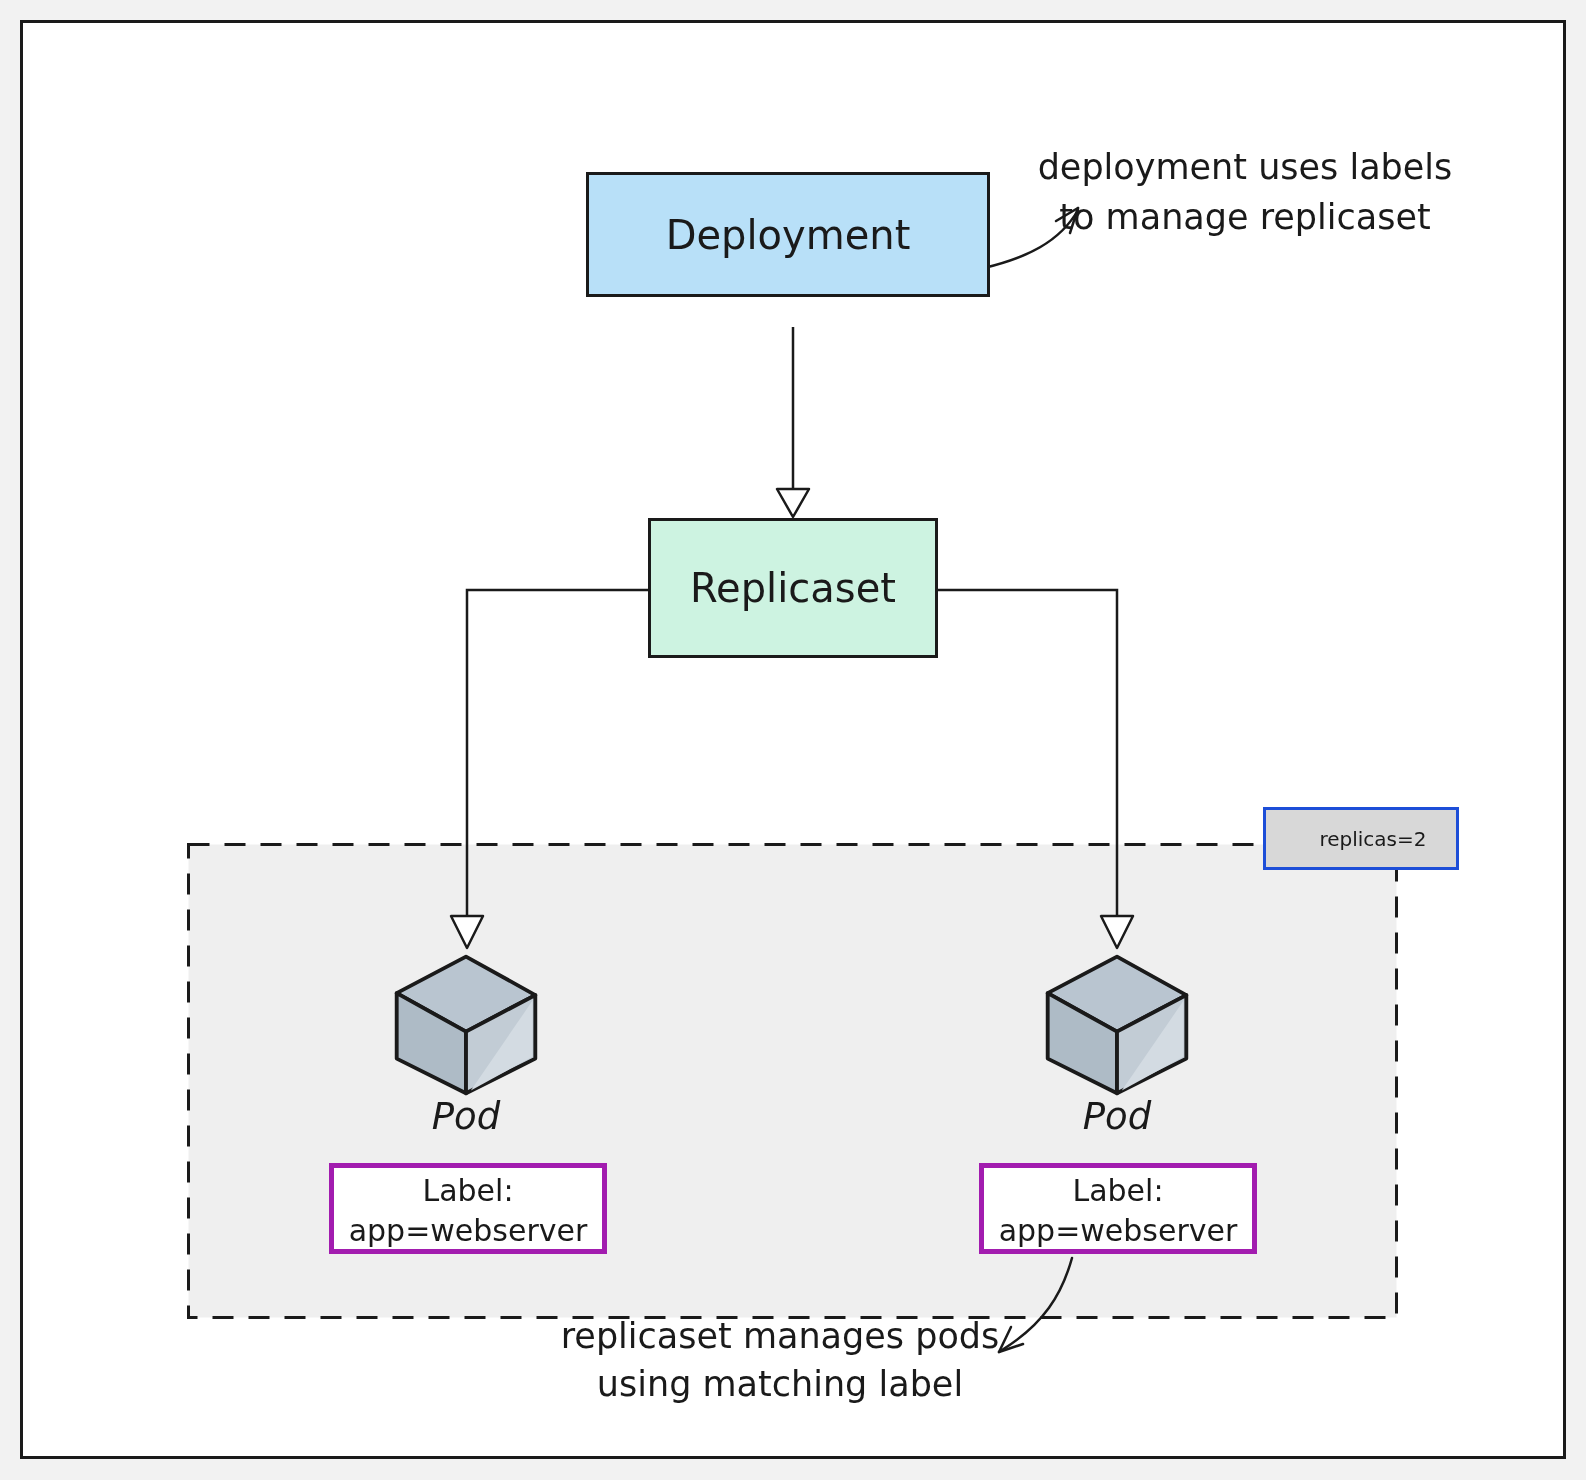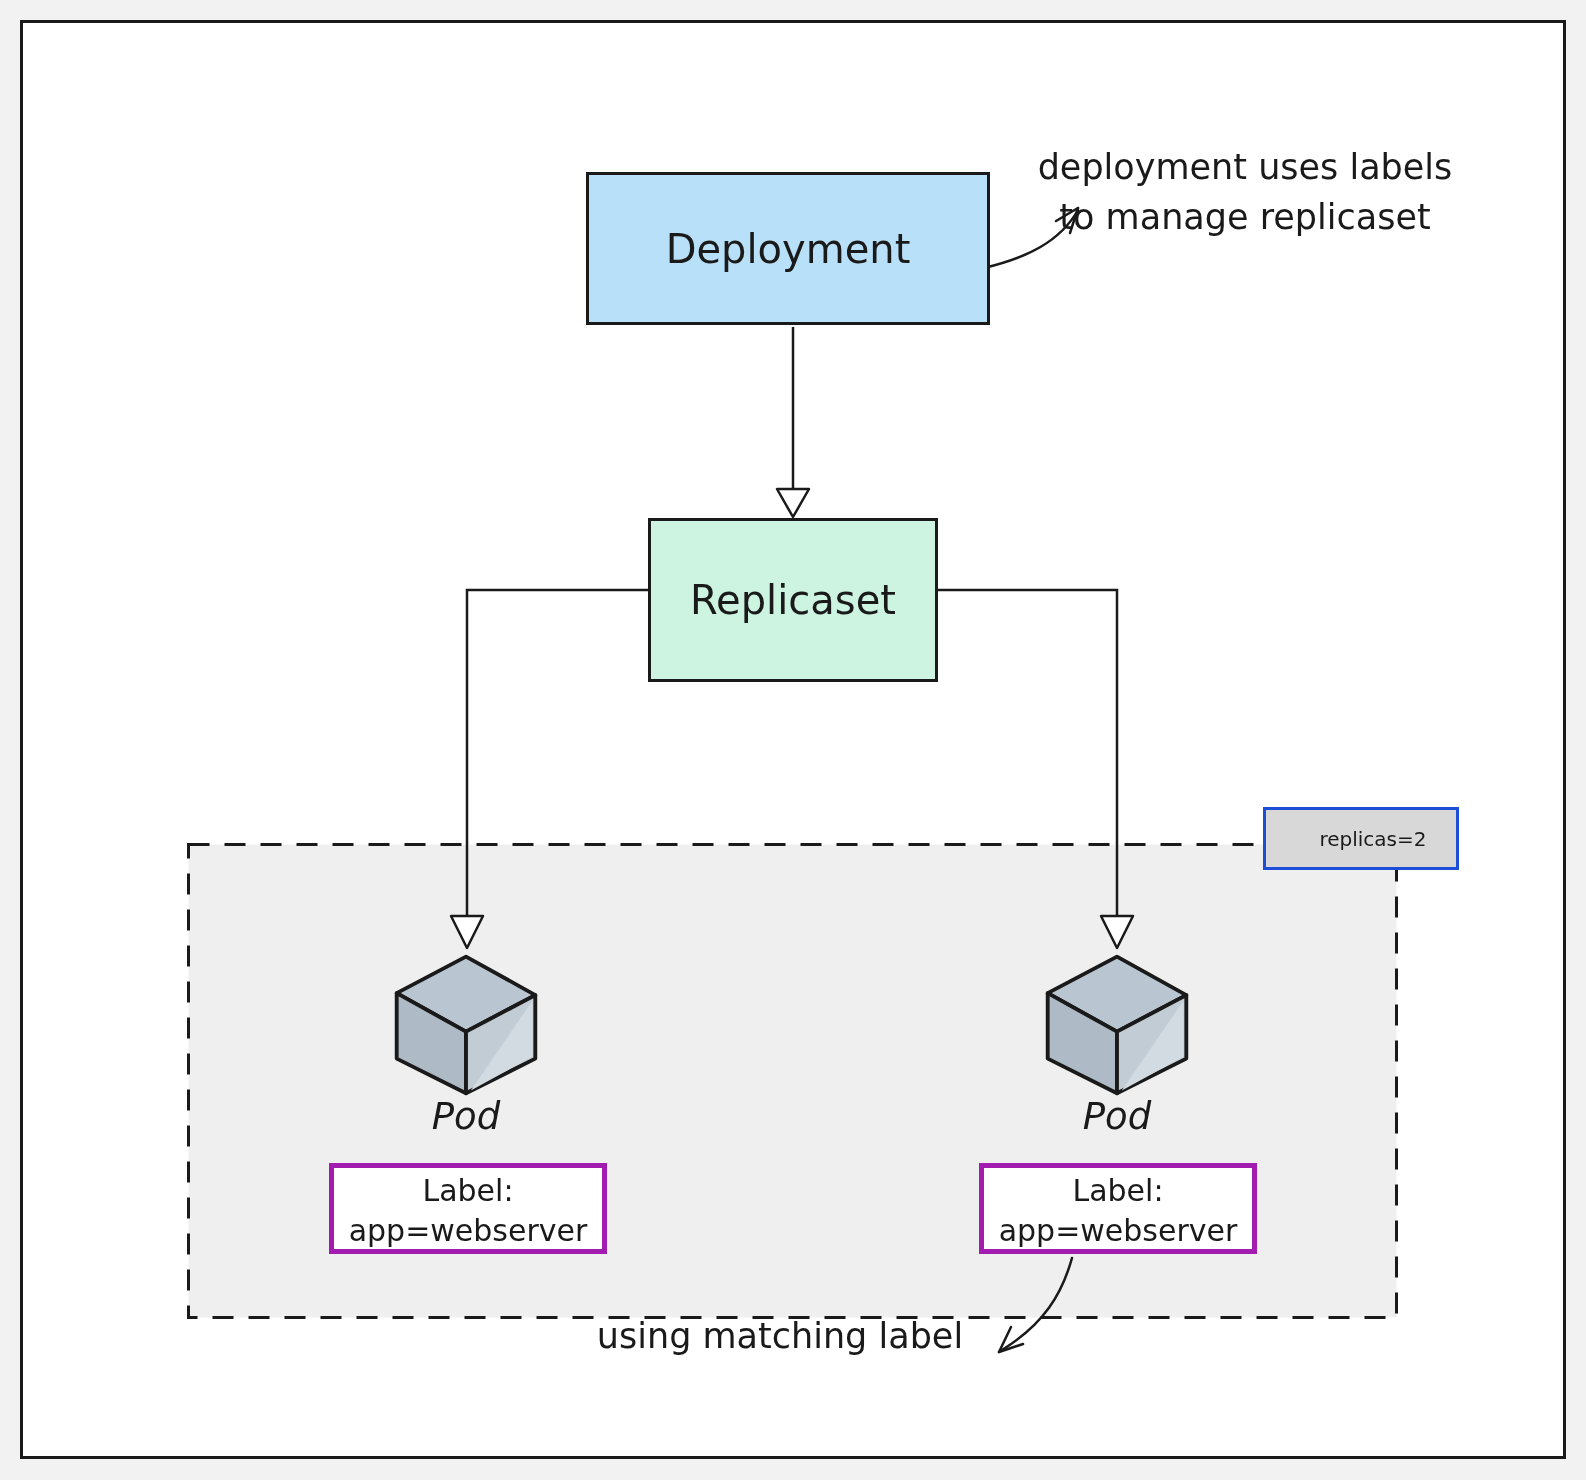--- a/index.html
+++ b/index.html
@@ -9,22 +9,22 @@
   }
   .frame{
     position:absolute;left:20px;top:20px;width:1546px;height:1439px;
     background:#ffffff;border:3px solid #1a1a1a;box-sizing:border-box;
   }
   .layer{position:absolute;left:0;top:0;width:1586px;height:1480px;pointer-events:none;}
   .node{
     position:absolute;display:flex;align-items:center;justify-content:center;
     border:3px solid #1a1a1a;box-sizing:border-box;font-size:40px;
   }
-  .node-deployment{left:586px;top:172px;width:404px;height:153px;background:#b8e0f8;}
-  .node-replicaset{left:648px;top:518px;width:290px;height:164px;background:#cdf3e1;}
+  .node-deployment{left:586px;top:172px;width:404px;height:125px;background:#b8e0f8;}
+  .node-replicaset{left:648px;top:518px;width:290px;height:140px;background:#cdf3e1;}
   .annotation{
     position:absolute;text-align:center;font-size:35px;line-height:50px;
   }
   .note-deployment{left:1010px;top:100px;width:470px;margin-top:42px;}
   .note-pods{left:545px;top:1312px;width:470px;line-height:48px;}
   .badge-replicas{
     position:absolute;left:1263px;top:807px;width:196px;height:63px;
     background:#d8d8d8;border:3px solid #1d4ed8;box-sizing:border-box;
     display:flex;align-items:center;justify-content:center;font-size:20px;padding-left:24px;
   }
@@ -123,15 +123,16 @@
     </g>
     <polygon points="149,52 149,110 85,145" fill="#d3dbe2"></polygon>
   </svg>
   <div class="pod-name pod-name-right">Pod</div>
   <div class="label-box label-box-right">
     <div>Label:</div>
     <div>app=webserver</div>
   </div>
 
   <div class="annotation note-pods">
+    <div>replicaset manages pods</div>
     <div>using matching label</div>
   </div>
 </div>
 
 </body></html>

